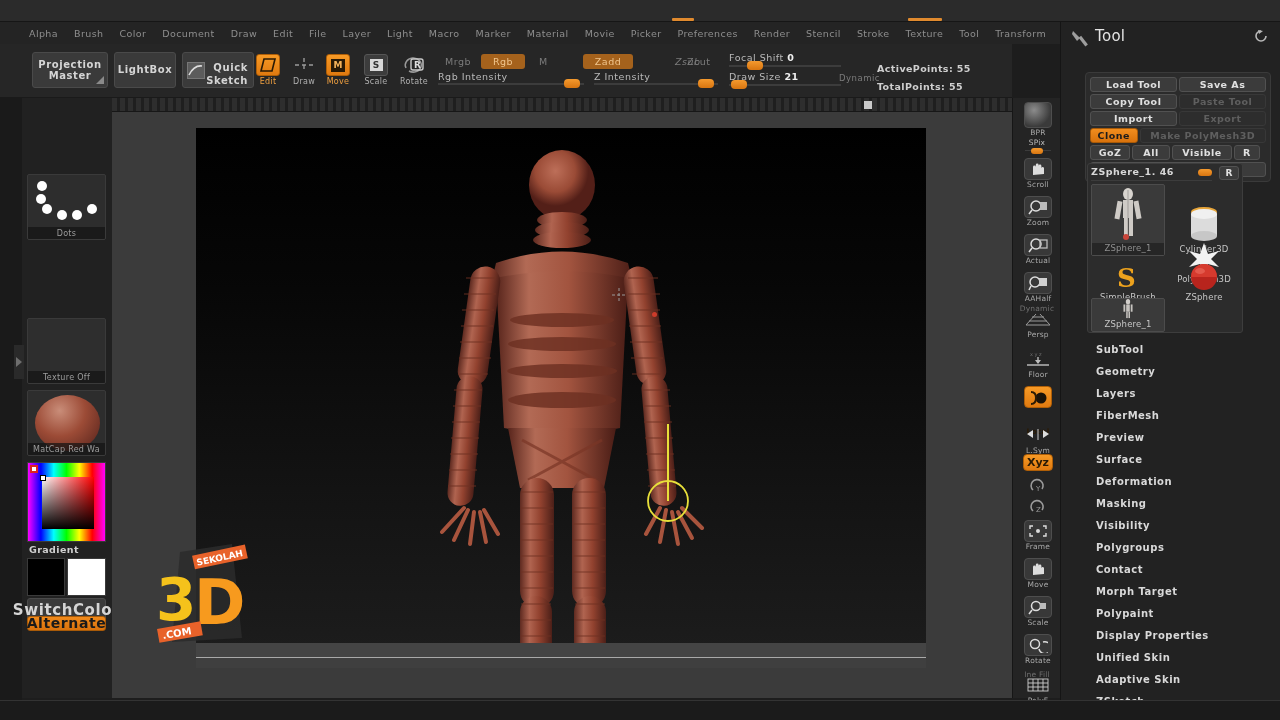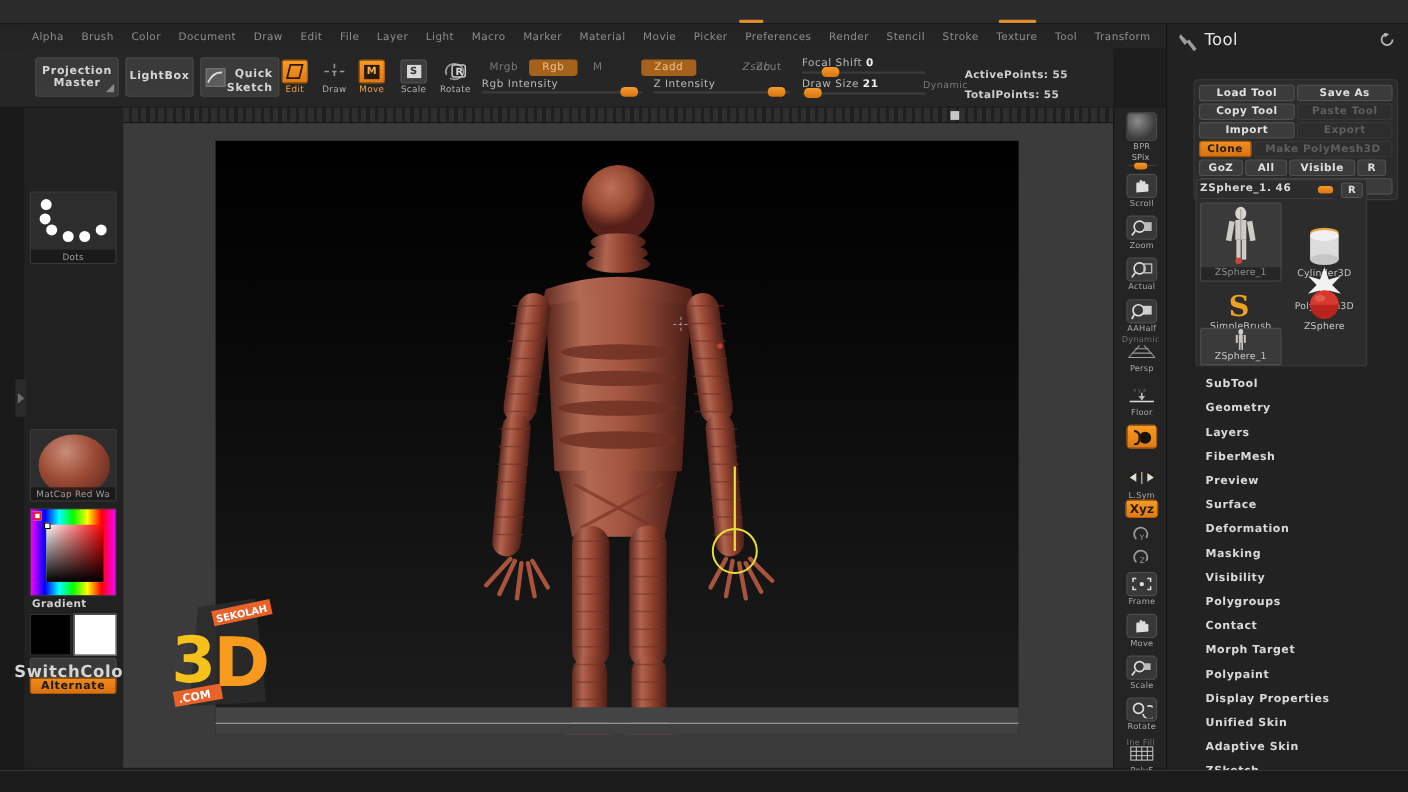--- a/index.html
+++ b/index.html
@@ -341,20 +341,23 @@
         <circle cx="13" cy="22" r="5" fill="#fff"></circle>
         <circle cx="19" cy="32" r="5" fill="#fff"></circle>
         <circle cx="34" cy="38" r="5" fill="#fff"></circle>
         <circle cx="49" cy="38" r="5" fill="#fff"></circle>
         <circle cx="64" cy="32" r="5" fill="#fff"></circle>
       </svg>
       <div class="cap">Dots</div>
     </div>
 
 
+    <div class="swatch" style="top:220px;height:66px;background:#2e2e2e;">
+      <div class="cap">Texture Off</div>
+    </div>
 
     <div class="swatch" style="top:292px;height:66px;padding-left:16px;">
       <div style="position:absolute;left:7px;top:4px;width:65px;height:56px;border-radius:50%;
                   background:radial-gradient(circle at 38% 28%,#c98d79,#9c4b36 45%,#51201a 100%);"></div>
       <div class="cap">MatCap Red Wa</div>
     </div>
 
     <div style="position:absolute;left:5px;top:364px;width:79px;height:80px;border:1px solid #3a3a3a;">
       <div style="position:absolute;left:0;top:0;width:100%;height:100%;
                   background:linear-gradient(90deg,#f0f,#00f,#0ff,#0f0,#ff0,#f00,#f0f);"></div>
@@ -363,21 +366,21 @@
         <div style="position:absolute;inset:0;background:linear-gradient(to bottom,rgba(0,0,0,0),#000);"></div>
         <div style="position:absolute;left:-2px;top:-2px;width:6px;height:6px;background:#fff;border:1px solid #000;"></div>
       </div>
       <div style="position:absolute;left:2px;top:2px;width:8px;height:8px;border:2px solid #d22;background:#fff;"></div>
     </div>
     <div style="position:absolute;left:7px;top:446px;font-size:9.5px;color:#d0d0d0;font-weight:bold;letter-spacing:.4px;">Gradient</div>
 
     <div style="position:absolute;left:5px;top:460px;width:38px;height:38px;background:#000;border:1px solid #3a3a3a;"></div>
     <div style="position:absolute;left:45px;top:460px;width:39px;height:38px;background:#fff;border:1px solid #3a3a3a;"></div>
     <div class="btn" style="left:5px;top:500px;width:79px;height:25px;font-size:15px;">SwitchColor</div>
-    <div class="btn orange" style="left:5px;top:518px;width:79px;height:15px;font-size:10px;">Alternate</div>
+    <div class="btn orange" style="left:5px;top:518px;width:79px;height:15px;font-size:14px;">Alternate</div>
   </div>
 
   <div class="leftedge">
     <svg width="6" height="10">
         <polygon points="0,0 6,5 0,10" fill="#6e6e6e"></polygon>
       </svg>
   </div>
 
   <div class="canvasWrap">
     <div class="doc">

